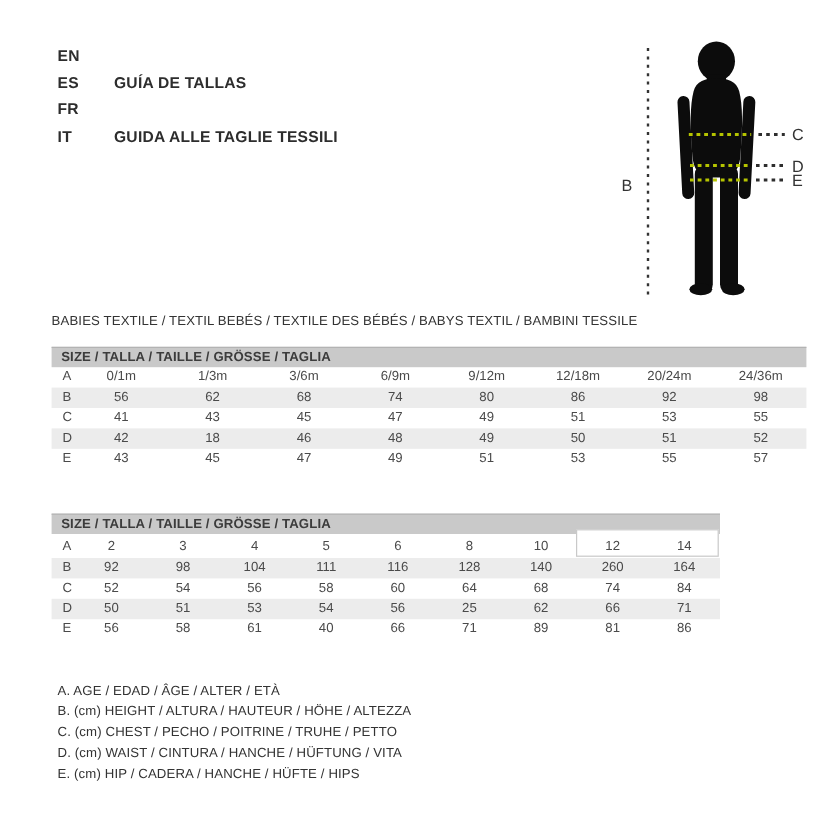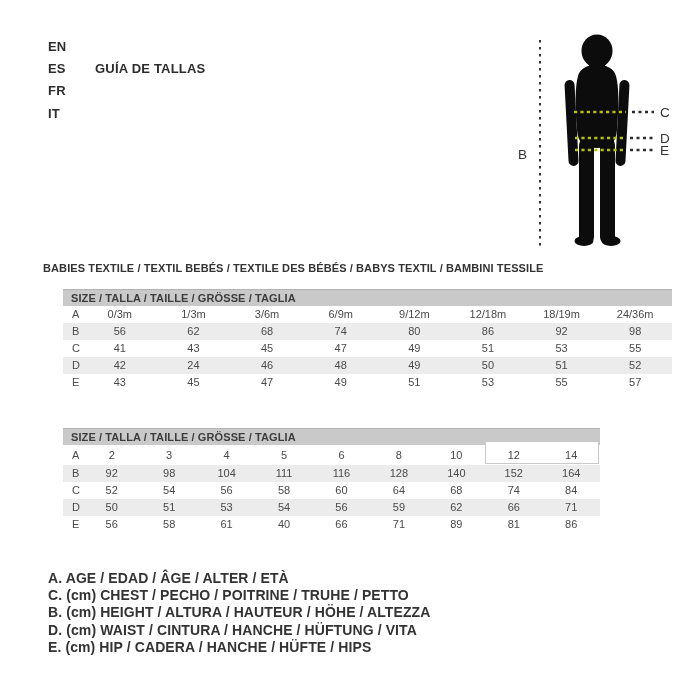--- a/index.html
+++ b/index.html
@@ -16,61 +16,62 @@
   .lang-code{width:47px;flex:0 0 47px;}
 
   
   .figure{position:absolute;left:508px;top:28px;}
   .figure text{font-family:"Liberation Sans",sans-serif;font-size:13.5px;fill:#333;}
 
   
   .section{position:absolute;}
   .section.babies{left:43px;top:261px;width:629px;}
   .section.children{left:43px;top:421px;width:557px;}
-  .table-title{font-size:11px;line-height:14px;font-weight:700;color:#333;letter-spacing:.1px;white-space:nowrap;}
-  .size-table{position:relative;margin-top:14px;margin-left:20px;}
+  .table-title{font-size:11px;line-height:14px;font-weight:400;color:#333;letter-spacing:.1px;white-space:nowrap;}
+  .size-table{position:relative;margin-top:14px;}
   .children .size-table{margin-top:7px;}
 
   .t-header{position:relative;z-index:0;height:17px;line-height:17px;background:#c9c9c9;
     border-top:1px solid #b3b3b3;box-sizing:border-box;padding-left:8px;
     font-size:11px;font-weight:700;color:#3c3c3c;letter-spacing:.1px;}
   .t-row{position:relative;z-index:2;display:flex;height:17px;line-height:17px;
     font-size:11px;color:#4a4a4a;}
   .t-row.stripe{background:#ececec;}
   .children .t-row.stripe{z-index:0;}
   .children .t-row.row-A{height:20px;line-height:20px;}
   .t-label{flex:0 0 20px;width:20px;padding-left:9px;box-sizing:border-box;}
   .t-cell{flex:1;text-align:center;}
 
   
   .highlight-box{position:absolute;z-index:1;left:78.5%;width:21.3%;top:13px;height:23px;
     background:#fff;border:1px solid #c9c9c9;box-sizing:border-box;}
 
   
   .legend{position:absolute;left:48px;top:570px;}
-  .legend-row{height:17.2px;font-size:14px;font-weight:700;color:#333;letter-spacing:.1px;white-space:nowrap;}
+  .legend-row{height:17.2px;font-size:11px;font-weight:400;color:#333;letter-spacing:.1px;white-space:nowrap;}
 </style>
 </head>
 <body>
 
 <div class="canvas">
 
   <div class="lang-block" id="langList">
       <div class="lang-row">
         <span class="lang-code">EN</span>
       </div>
       <div class="lang-row">
         <span class="lang-code">ES</span>
         <span class="lang-label">GUÍA DE TALLAS</span>
       </div>
       <div class="lang-row">
         <span class="lang-code">FR</span>
       </div>
       <div class="lang-row">
         <span class="lang-code">IT</span>
+        <span class="lang-label">GUIDA ALLE TAGLIE TESSILI</span>
       </div>
     </div>
 
   <svg class="figure" width="190" height="235" viewBox="0 0 190 235">
 
     <line x1="32" y1="12" x2="32" y2="222" stroke="#333" stroke-width="2" stroke-dasharray="2.5,4.5"></line>
     <text x="10" y="131">B</text>
 
     <g transform="translate(53,6)" fill="#0c0c0c">
       <ellipse cx="36" cy="17" rx="15.5" ry="16.5"></ellipse>
@@ -96,27 +97,27 @@
     <line x1="122" y1="122" x2="146" y2="122" stroke="#2e2e2e" stroke-width="2.5" stroke-dasharray="3,3.5"></line>
     <text x="152" y="127">E</text>
   </svg>
 
   <div class="section babies">
     <div class="table-title">BABIES TEXTILE / TEXTIL BEBÉS / TEXTILE DES BÉBÉS / BABYS TEXTIL / BAMBINI TESSILE</div>
     <div class="size-table" id="babiesTable">
       <div class="t-header">SIZE / TALLA / TAILLE / GRÖSSE / TAGLIA</div>
     <div class="t-row row-A">
           <span class="t-label">A</span>
-          <span class="t-cell">0/3m</span>
+          <span class="t-cell">0/1m</span>
           <span class="t-cell">1/3m</span>
           <span class="t-cell">3/6m</span>
           <span class="t-cell">6/9m</span>
           <span class="t-cell">9/12m</span>
           <span class="t-cell">12/18m</span>
-          <span class="t-cell">18/19m</span>
+          <span class="t-cell">20/24m</span>
           <span class="t-cell">24/36m</span>
         </div>
         <div class="t-row row-B stripe">
           <span class="t-label">B</span>
           <span class="t-cell">56</span>
           <span class="t-cell">62</span>
           <span class="t-cell">68</span>
           <span class="t-cell">74</span>
           <span class="t-cell">80</span>
           <span class="t-cell">86</span>
@@ -130,21 +131,21 @@
           <span class="t-cell">45</span>
           <span class="t-cell">47</span>
           <span class="t-cell">49</span>
           <span class="t-cell">51</span>
           <span class="t-cell">53</span>
           <span class="t-cell">55</span>
         </div>
         <div class="t-row row-D stripe">
           <span class="t-label">D</span>
           <span class="t-cell">42</span>
-          <span class="t-cell">24</span>
+          <span class="t-cell">18</span>
           <span class="t-cell">46</span>
           <span class="t-cell">48</span>
           <span class="t-cell">49</span>
           <span class="t-cell">50</span>
           <span class="t-cell">51</span>
           <span class="t-cell">52</span>
         </div>
         <div class="t-row row-E">
           <span class="t-label">E</span>
           <span class="t-cell">43</span>
@@ -177,21 +178,21 @@
         </div>
         <div class="t-row row-B stripe">
           <span class="t-label">B</span>
           <span class="t-cell">92</span>
           <span class="t-cell">98</span>
           <span class="t-cell">104</span>
           <span class="t-cell">111</span>
           <span class="t-cell">116</span>
           <span class="t-cell">128</span>
           <span class="t-cell">140</span>
-          <span class="t-cell">152</span>
+          <span class="t-cell">260</span>
           <span class="t-cell">164</span>
         </div>
         <div class="t-row row-C">
           <span class="t-label">C</span>
           <span class="t-cell">52</span>
           <span class="t-cell">54</span>
           <span class="t-cell">56</span>
           <span class="t-cell">58</span>
           <span class="t-cell">60</span>
           <span class="t-cell">64</span>
@@ -199,21 +200,21 @@
           <span class="t-cell">74</span>
           <span class="t-cell">84</span>
         </div>
         <div class="t-row row-D stripe">
           <span class="t-label">D</span>
           <span class="t-cell">50</span>
           <span class="t-cell">51</span>
           <span class="t-cell">53</span>
           <span class="t-cell">54</span>
           <span class="t-cell">56</span>
-          <span class="t-cell">59</span>
+          <span class="t-cell">25</span>
           <span class="t-cell">62</span>
           <span class="t-cell">66</span>
           <span class="t-cell">71</span>
         </div>
         <div class="t-row row-E">
           <span class="t-label">E</span>
           <span class="t-cell">56</span>
           <span class="t-cell">58</span>
           <span class="t-cell">61</span>
           <span class="t-cell">40</span>
@@ -221,19 +222,19 @@
           <span class="t-cell">71</span>
           <span class="t-cell">89</span>
           <span class="t-cell">81</span>
           <span class="t-cell">86</span>
         </div>
       </div>
   </div>
 
   <div class="legend" id="legendList">
       <div class="legend-row">A. AGE / EDAD / ÂGE / ALTER / ETÀ</div>
+      <div class="legend-row">B. (cm) HEIGHT / ALTURA / HAUTEUR / HÖHE / ALTEZZA</div>
       <div class="legend-row">C. (cm) CHEST / PECHO / POITRINE / TRUHE / PETTO</div>
-      <div class="legend-row">B. (cm) HEIGHT / ALTURA / HAUTEUR / HÖHE / ALTEZZA</div>
       <div class="legend-row">D. (cm) WAIST / CINTURA / HANCHE / HÜFTUNG / VITA</div>
       <div class="legend-row">E. (cm) HIP / CADERA / HANCHE / HÜFTE / HIPS</div>
     </div>
 
 </div>
 
 </body></html>

